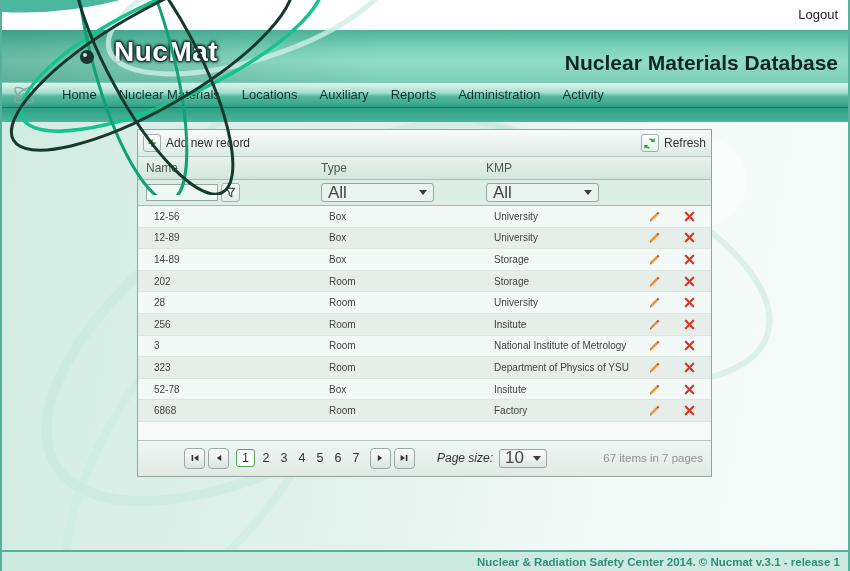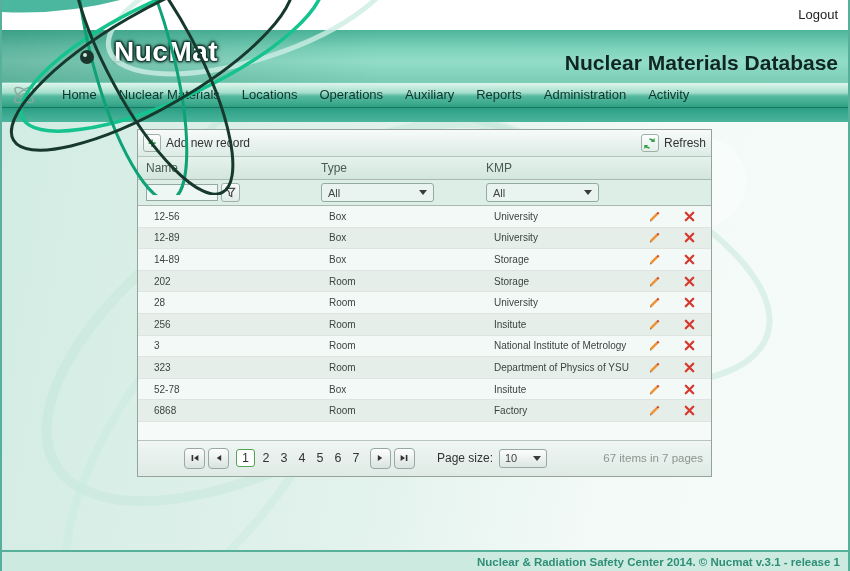--- a/index.html
+++ b/index.html
@@ -62,21 +62,21 @@
 
   .filter-row { height:26px; display:flex; align-items:center;
     background:#ddeee7; border-bottom:1px solid #a9b8b1; }
   .fcell { display:flex; align-items:center; padding-left:8px; }
   .filter-input { width:72px; height:17px; border:1px solid #93aaa1; background:#eef7f3;
     font-size:11px; color:#333; padding:0 3px; font-family:"Liberation Sans",sans-serif; }
   .filter-btn { width:19px; height:19px; margin-left:3px; border:1px solid #9fb0a9; border-radius:3px;
     background:linear-gradient(180deg,#fafcfb,#dfece7); display:flex; align-items:center; justify-content:center; cursor:pointer; }
   .select { width:113px; height:19px; border:1px solid #93aaa1; border-radius:3px; background:#e9f4f0;
     display:flex; align-items:center; justify-content:space-between; padding:0 6px; cursor:pointer; }
-  .select-text { font-size:11px; color:#444; }
+  .select-text { font-size:17px; color:#444; }
   .select-arrow { width:0; height:0; border-left:4px solid transparent; border-right:4px solid transparent;
     border-top:5px solid #3a3a3a; }
 
   .col-name { width:175px; } .col-type { width:165px; } .col-kmp { width:155px; } .col-actions { width:78px; }
 
   .grid-rows .row { height:21.6px; display:flex; align-items:center; border-bottom:1px solid #dde5e1;
     background:#f3f9f6; }
   .grid-rows .row:nth-child(even) { background:#e6eeea; }
   .cell { font-size:10px; color:#39443f; padding-left:16px; overflow:hidden; white-space:nowrap; }
   .actions { display:flex; align-items:center; justify-content:flex-start; gap:21px; padding-left:14px; }
@@ -86,21 +86,21 @@
 
   .pager { height:36px; display:flex; align-items:center;
     background:linear-gradient(180deg,#eff6f3,#dfeae5); border-top:1px solid #b6c5bf; padding:0 8px; }
   .pager-buttons { display:flex; align-items:center; gap:3px; margin-left:38px; }
   .pg-btn { width:21px; height:21px; border:1px solid #99a8a2; border-radius:4px;
     background:linear-gradient(180deg,#fdfefd,#d9e3df); display:flex; align-items:center; justify-content:center; cursor:pointer; }
   .page-nums { display:flex; align-items:center; gap:4px; margin:0 4px; }
   .page-num { min-width:14px; text-align:center; font-size:12.5px; color:#333; padding:1px 3px; cursor:pointer; }
   .page-num.current { background:#fff; border:1px solid #56a556; border-radius:3px; padding:1px 5px; }
   .page-size { display:flex; align-items:center; gap:6px; margin-left:22px; }
-  .page-size-label { font-size:12px; color:#333; }
+  .page-size-label { font-size:12px; color:#333;font-style:italic; }
   .size-select { width:48px; height:19px; border:1px solid #99a8a2; border-radius:3px;
     background:linear-gradient(180deg,#fbfdfc,#dce6e2); display:flex; align-items:center; justify-content:space-between;
     padding:0 5px; cursor:pointer; }
   .pager-summary { margin-left:auto; font-size:11.5px; color:#8a968f; }
 
   
   .footer { position:absolute; bottom:0; left:0; right:0; height:21px; z-index:2;
     background:#cdeae0; border-top:2px solid #57b099; display:flex; align-items:center; justify-content:flex-end;
     padding-right:8px;padding-left:8px; }
   .footer-text { font-size:11.5px; font-weight:bold; color:#2d8f77; }
@@ -126,21 +126,20 @@
           <ellipse cx="13" cy="11" rx="11" ry="4.5" transform="rotate(38 13 11)"></ellipse>
         </g>
         <circle cx="13" cy="11" r="2" fill="#8fa69d"></circle>
       </svg>
     </span>
     <div class="nav-items">
 
     <span class="nav-item">Home</span>
         <span class="nav-item">Nuclear Materials</span>
         <span class="nav-item">Locations</span>
-        <span class="nav-item">Operations</span>
         <span class="nav-item">Auxiliary</span>
         <span class="nav-item">Reports</span>
         <span class="nav-item">Administration</span>
         <span class="nav-item">Activity</span>
       </div>
   </div>
 
   <div class="band"></div>
 
   <div class="content">

